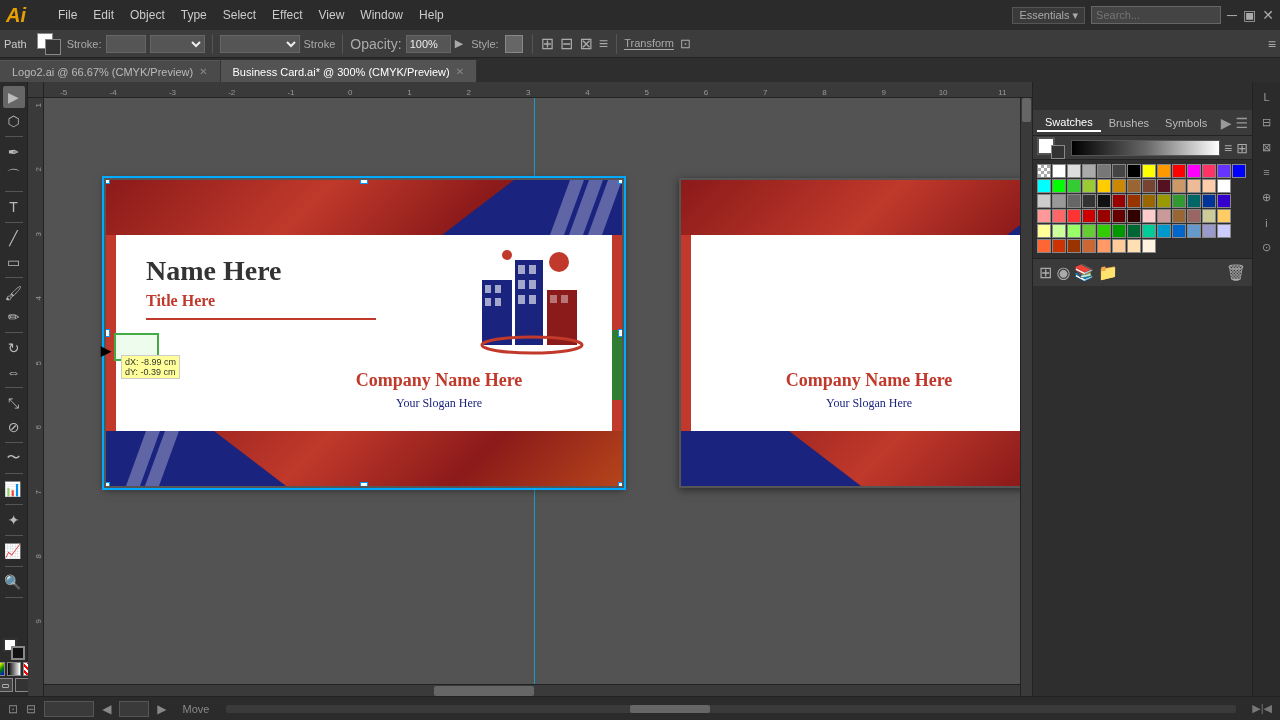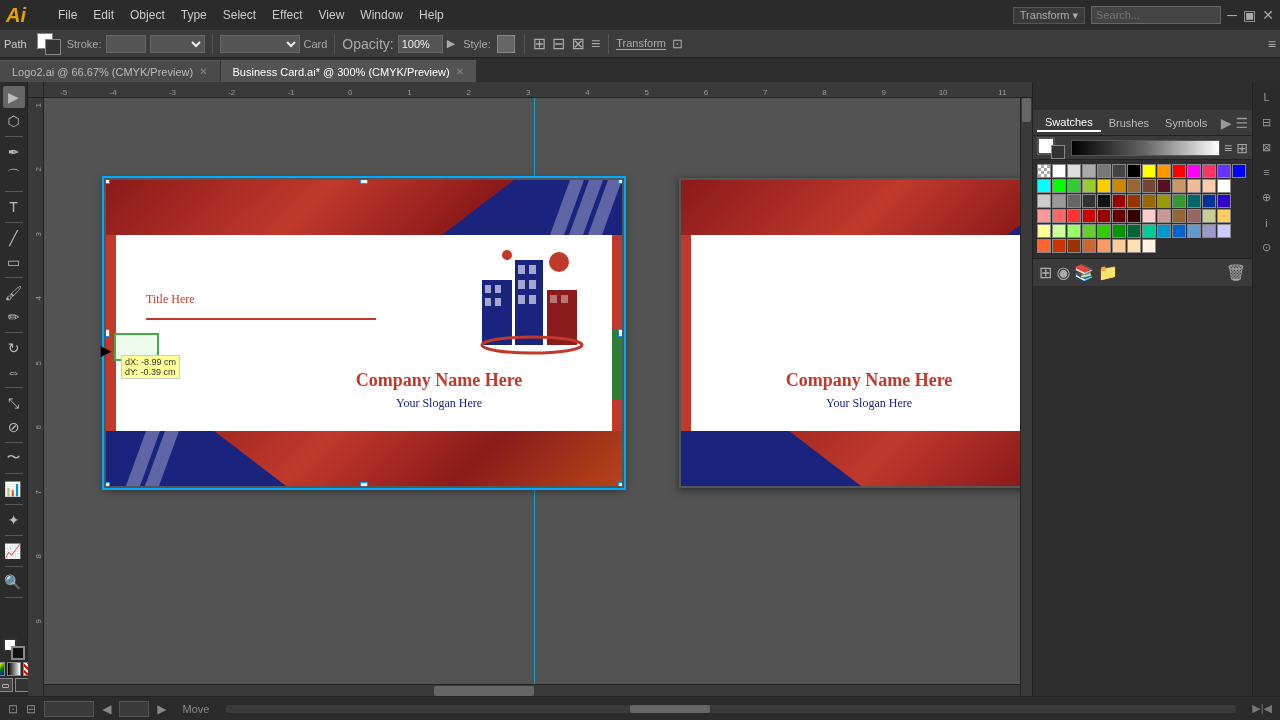--- a/index.html
+++ b/index.html
@@ -152,21 +152,21 @@
       position: absolute; top: 55px; right: 0; width: 10px; bottom: 55px;
       background: #c0392b;
     }
 
     .card-name {
       position: absolute; top: 75px; left: 40px;
       font-size: 28px; font-weight: bold; color: #333; font-family: Georgia, serif;
     }
     .card-title {
       position: absolute; top: 112px; left: 40px;
-      font-size: 12px; color: #c0392b; font-family: Georgia, serif;
+      font-size: 16px; color: #c0392b; font-family: Georgia, serif; font-weight: bold;
     }
     .card-divider {
       position: absolute; top: 138px; left: 40px; width: 240px; height: 2px;
       background: #c0392b;
     }
     .card-contact {
       position: absolute; top: 155px; left: 40px;
       font-size: 11px; color: #555; line-height: 18px;
     }
 
@@ -260,40 +260,40 @@
   <div class="menu-item">File</div>
   <div class="menu-item">Edit</div>
   <div class="menu-item">Object</div>
   <div class="menu-item">Type</div>
   <div class="menu-item">Select</div>
   <div class="menu-item">Effect</div>
   <div class="menu-item">View</div>
   <div class="menu-item">Window</div>
   <div class="menu-item">Help</div>
   <div style="margin-left:auto;display:flex;align-items:center;gap:6px;">
-    <span style="font-size:11px;color:#aaa;background:#3a3a3a;padding:1px 6px;border:1px solid #555;cursor:pointer;">Transform ▾</span>
+    <span style="font-size:11px;color:#aaa;background:#3a3a3a;padding:1px 6px;border:1px solid #555;cursor:pointer;">Essentials ▾</span>
     <input type="text" style="background: rgb(68, 68, 68); border: 1px solid rgb(102, 102, 102); color: rgb(204, 204, 204); height: 18px; width: 130px; font-size: 11px; padding: 0px 4px;" placeholder="Search...">
     <span style="font-size:14px;color:#aaa;cursor:pointer;">─</span>
     <span style="font-size:14px;color:#aaa;cursor:pointer;">▣</span>
     <span style="font-size:14px;color:#aaa;cursor:pointer;">✕</span>
   </div>
 </div>
 
 <div id="toolbar">
   <span style="color:#ccc;font-size:11px;margin-right:6px;">Path</span>
   <div class="color-swatch-pair">
     <div class="cs-fg" style="background:white;"></div>
     <div class="cs-bg" style="background:#333;"></div>
   </div>
   <span style="color:#aaa;font-size:11px;">Stroke:</span>
   <input class="toolbar-input" type="text" style="width: 40px;" value="">
   <select class="toolbar-input toolbar-medium" style="width:55px;"></select>
   <div class="toolbar-sep"></div>
   <select class="toolbar-input toolbar-wide" style="width:80px;"></select>
-  <span style="color:#aaa;font-size:11px;">Card</span>
+  <span style="color:#aaa;font-size:11px;">Stroke</span>
   <div class="toolbar-sep"></div>
   <span style="color:#aaa;font-size:14px;">Opacity:</span>
   <input class="toolbar-input" type="text" style="width: 45px;" value="100%">
   <span style="color:#aaa;font-size:11px;">▶</span>
   <span style="color:#aaa;font-size:11px;margin-left:4px;">Style:</span>
   <div style="width:18px;height:18px;background:#666;border:1px solid #888;margin:0 2px;cursor:pointer;"></div>
   <div class="toolbar-sep"></div>
 
   <span style="color:#aaa;font-size:16px;cursor:pointer;margin:0 1px;">⊞</span>
   <span style="color:#aaa;font-size:16px;cursor:pointer;margin:0 1px;">⊟</span>
@@ -432,20 +432,21 @@
               <div style="position:absolute;left:30px;bottom:0;height:100%;display:flex;gap:5px;align-items:center;">
                 <div class="card-bottom-line"></div>
                 <div class="card-bottom-line"></div>
               </div>
             </div>
           </div>
 
           <div class="card-left-bar"></div>
           <div class="card-right-bar"></div>
 
+          <div class="card-name">Name Here</div>
 
           <div class="card-title">Title Here</div>
 
           <div class="card-divider card-red-line" style="top:138px;left:40px;width:230px;"></div>
 
 
           <div class="card-logo">
             <svg width="110" height="120" viewBox="0 0 110 120">
 
               <rect x="5" y="40" width="30" height="65" fill="#1a237e"></rect>

